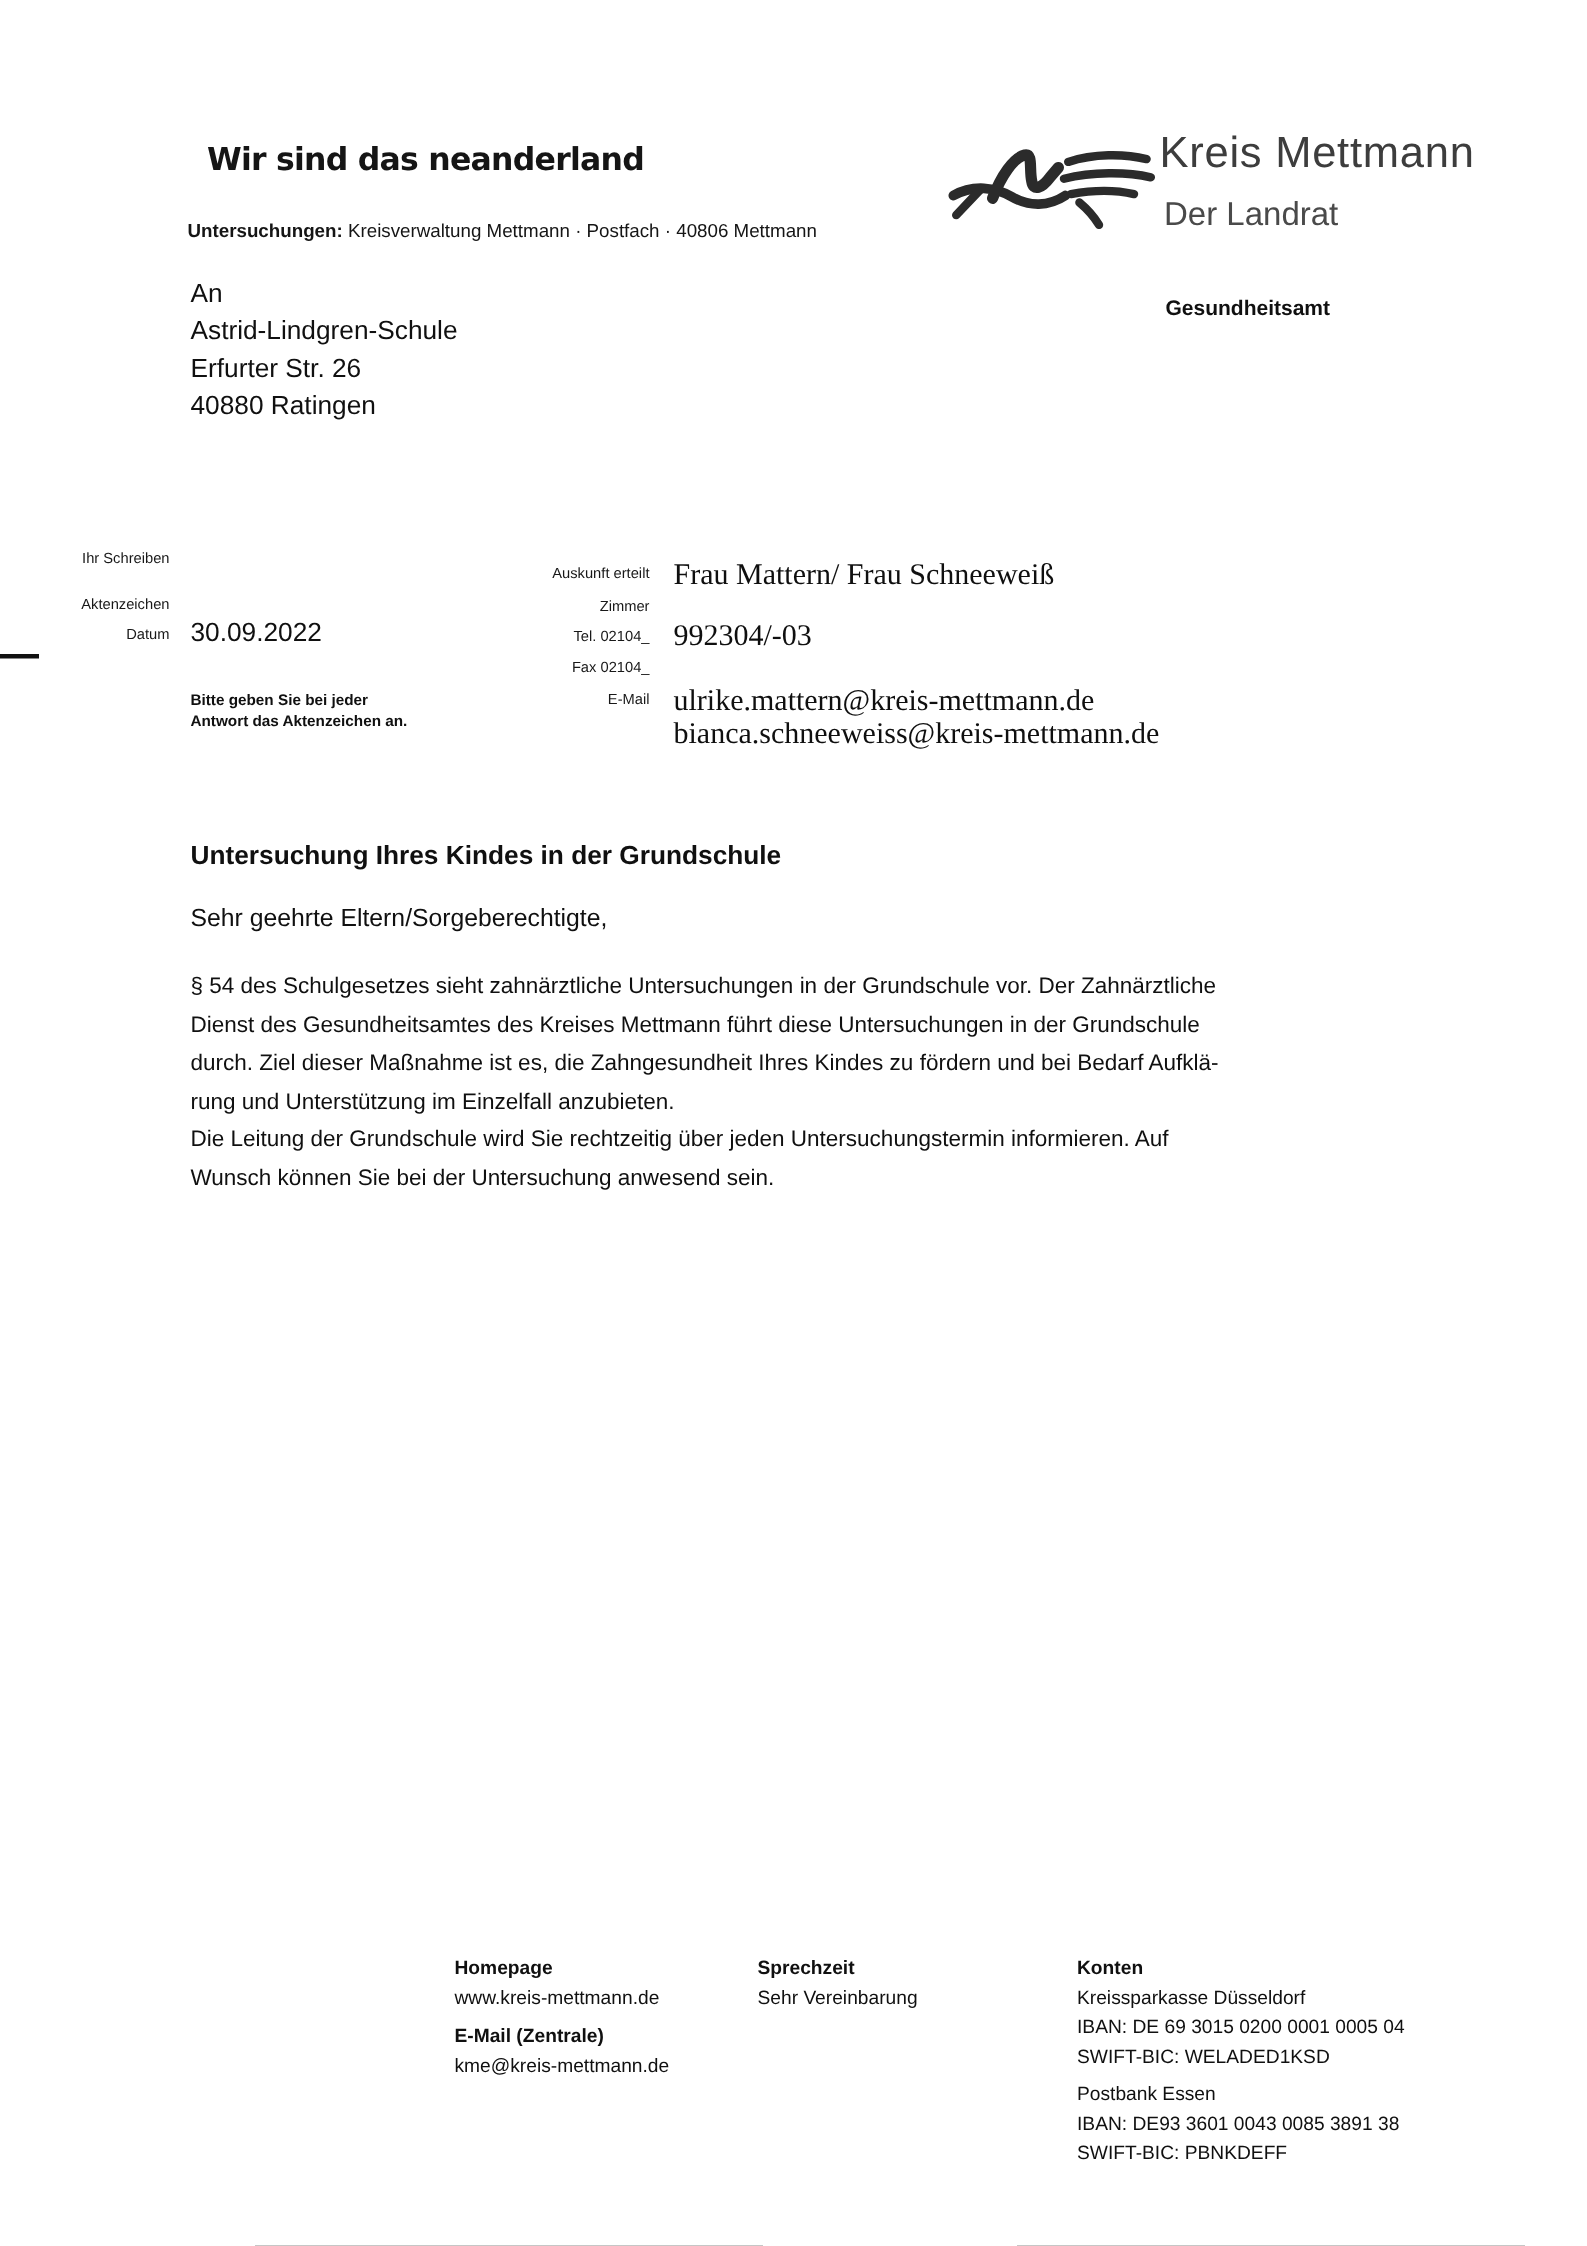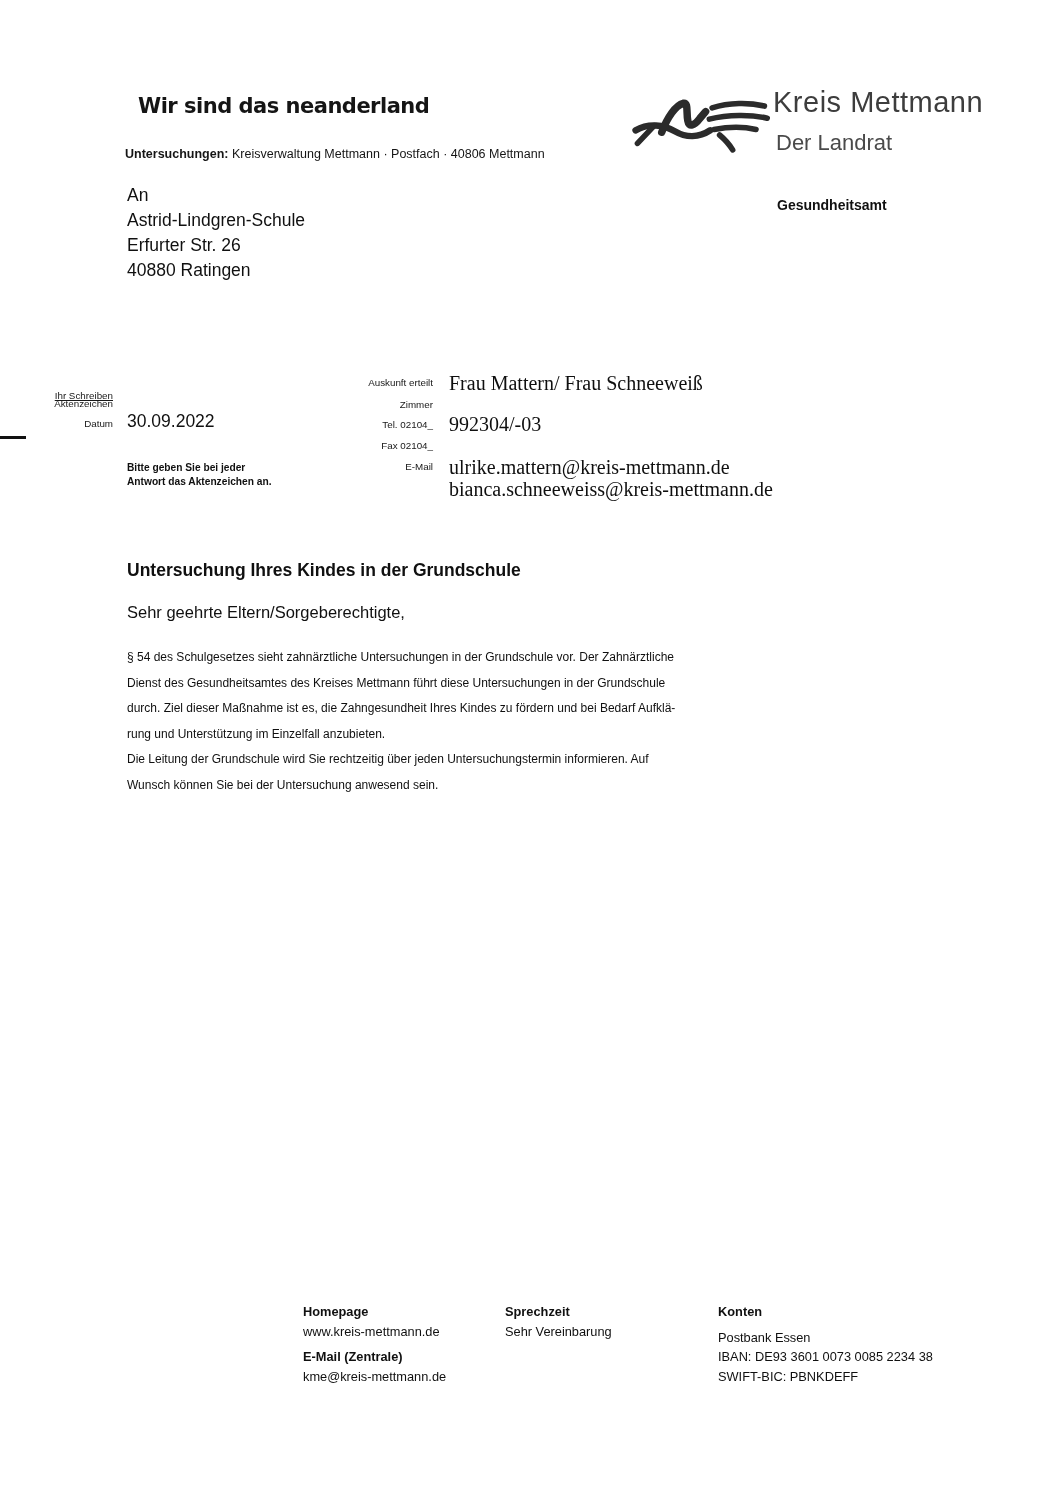--- a/index.html
+++ b/index.html
@@ -29,21 +29,21 @@
   
   .lbl{font-size:9.8px;color:#181818;text-align:right;}
   .lbl-l{width:113px;left:0;}
   .lbl-r{width:433px;left:0;}
   .val{font-size:20px;color:#0f0f0f;font-family:Liberation Serif, serif;}
   .datum-val{left:127px;top:411px;font-size:17.5px;}
   .note{left:127px;top:461px;font-size:10.2px;font-weight:700;line-height:14px;}
   
   .subject{left:127px;top:560px;font-size:17.5px;font-weight:700;}
   .salut{left:127px;top:603px;font-size:16.5px;}
-  .para{left:127px;font-size:12px;line-height:25.5px;width:830px;}
+  .para{left:127px;font-size:15px;line-height:25.5px;width:830px;}
   .p1{top:645px;}
   .p2{top:747px;}
   
   .fcol{top:1302px;font-size:12.8px;line-height:19.5px;}
   .fcol .ftitle{font-weight:700;}
   .fcol .fgap{height:6px;}
   .fb{font-weight:700;}
   .c1{left:127px;width:176px;}
   .c2{left:303px;width:200px;}
   .c3{left:505px;width:200px;}
@@ -77,21 +77,21 @@
 
   <div class="abs department">Gesundheitsamt</div>
 
   <div class="abs recipient pre">An
 Astrid-Lindgren-Schule
 Erfurter Str. 26
 40880 Ratingen</div>
 
   <div class="abs fold"></div>
 
-  <div class="abs lbl lbl-l" style="top:390px;text-decoration:underline;">Ihr Schreiben</div>
+  <div class="abs lbl lbl-l" style="top:367px;">Ihr Schreiben</div>
   <div class="abs lbl lbl-l" style="top:398px;">Aktenzeichen</div>
   <div class="abs lbl lbl-l" style="top:418px;">Datum</div>
   <div class="abs datum-val">30.09.2022</div>
   <div class="abs note pre">Bitte geben Sie bei jeder
 Antwort das Aktenzeichen an.</div>
 
   <div class="abs lbl lbl-r" style="top:377px;">Auskunft erteilt</div>
   <div class="abs lbl lbl-r" style="top:399px;">Zimmer</div>
   <div class="abs lbl lbl-r" style="top:419px;">Tel. 02104_</div>
   <div class="abs lbl lbl-r" style="top:440px;">Fax 02104_</div>
@@ -120,19 +120,22 @@
     <div>kme@kreis-mettmann.de</div>
   </div>
 
   <div class="abs fcol c3">
     <div class="ftitle">Sprechzeit</div>
     <div>Sehr Vereinbarung</div>
   </div>
 
   <div class="abs fcol c4">
     <div class="ftitle">Konten</div>
+    <div class="pre">Kreissparkasse Düsseldorf
+IBAN: DE 69 3015 0200 0001 0005 04
+SWIFT-BIC: WELADED1KSD</div>
     <div class="fgap"></div>
     <div class="pre">Postbank Essen
-IBAN: DE93 3601 0073 0085 2234 38
+IBAN: DE93 3601 0043 0085 3891 38
 SWIFT-BIC: PBNKDEFF</div>
   </div>
 
 </div>
 
 </body></html>

